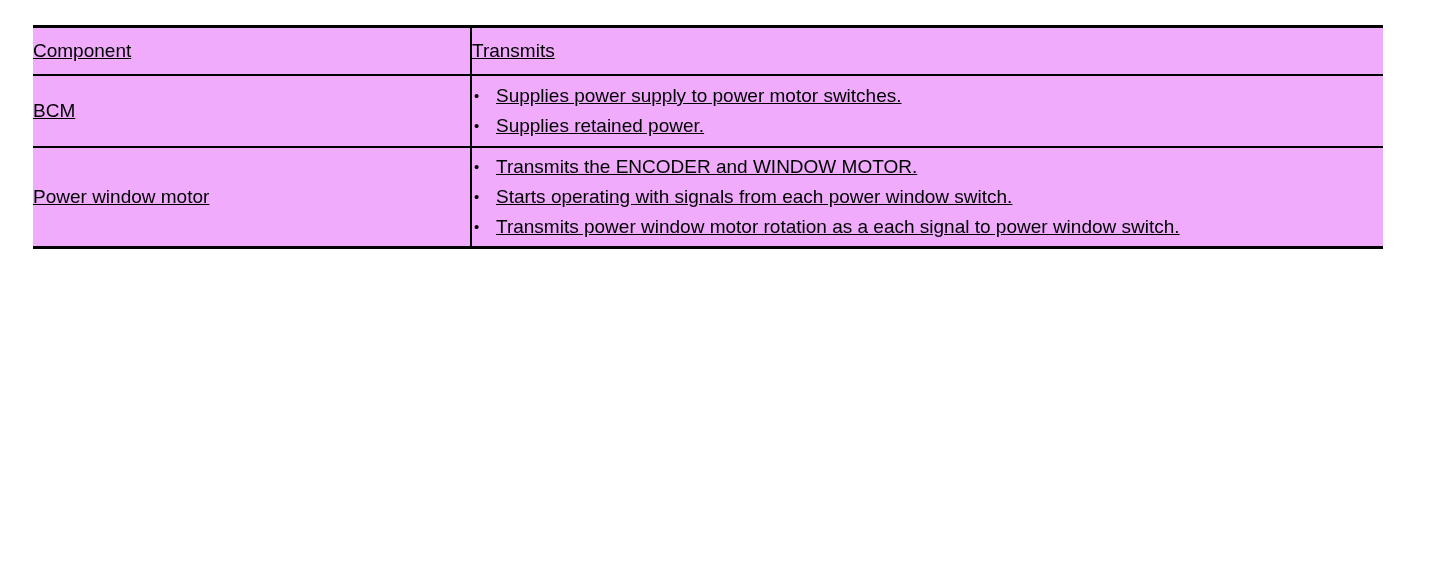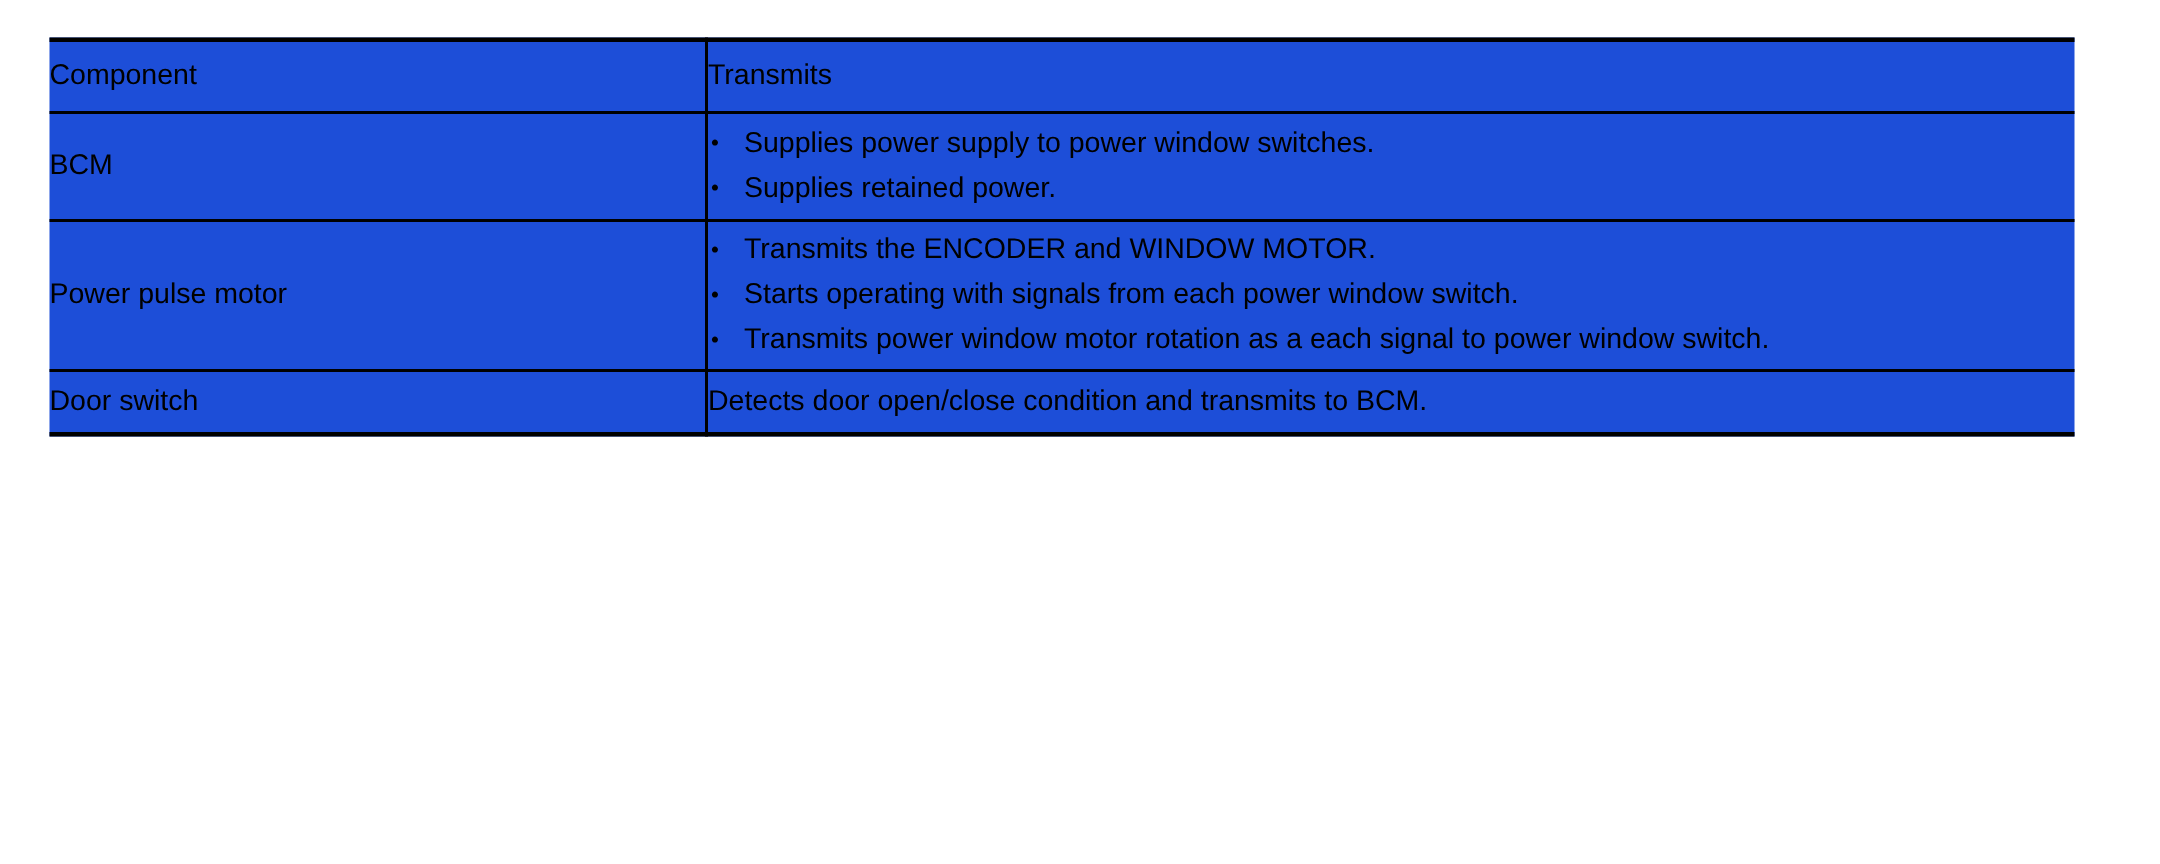--- a/index.html
+++ b/index.html
@@ -26,21 +26,22 @@
     position: absolute;
     left: 33px;
     top: 25px;
     width: 1350px;
   }
 
   table.spec-table {
     border-collapse: collapse;
     width: 1350px;
     table-layout: fixed;
-    background: #1d4ed8;
+    background: #f0abfc;
+    text-decoration: underline;
   }
 
   
   table.spec-table {
     border-top: 3px solid #000;
     border-bottom: 3px solid #000;
   }
 
   table.spec-table td,
   table.spec-table th {
@@ -130,44 +131,38 @@
           <th class="col-component hdr-cell">Component</th>
           <th class="col-function hdr-cell">Transmits</th>
         </tr>
       </thead>
       <tbody>
 
         <tr class="row-bcm">
           <td class="col-component comp-cell">BCM</td>
           <td class="col-function func-cell">
             <ul class="bullets">
-              <li>Supplies power supply to power window switches.</li>
+              <li>Supplies power supply to power motor switches.</li>
               <li>Supplies retained power.</li>
             </ul>
           </td>
         </tr>
 
 
 
         <tr class="row-motor">
-          <td class="col-component comp-cell">Power pulse motor</td>
+          <td class="col-component comp-cell">Power window motor</td>
           <td class="col-function func-cell">
             <ul class="bullets">
               <li>Transmits the ENCODER and WINDOW MOTOR.</li>
               <li>Starts operating with signals from each power window switch.</li>
               <li>Transmits power window motor rotation as a each signal to power window switch.</li>
             </ul>
           </td>
         </tr>
 
 
-        <tr class="row-doorsw">
-          <td class="col-component comp-cell">Door switch</td>
-          <td class="col-function func-cell">
-            <div class="plain-text">Detects door open/close condition and transmits to BCM.</div>
-          </td>
-        </tr>
 
 
       </tbody>
     </table>
   </div>
 </div>
 
 </body></html>

